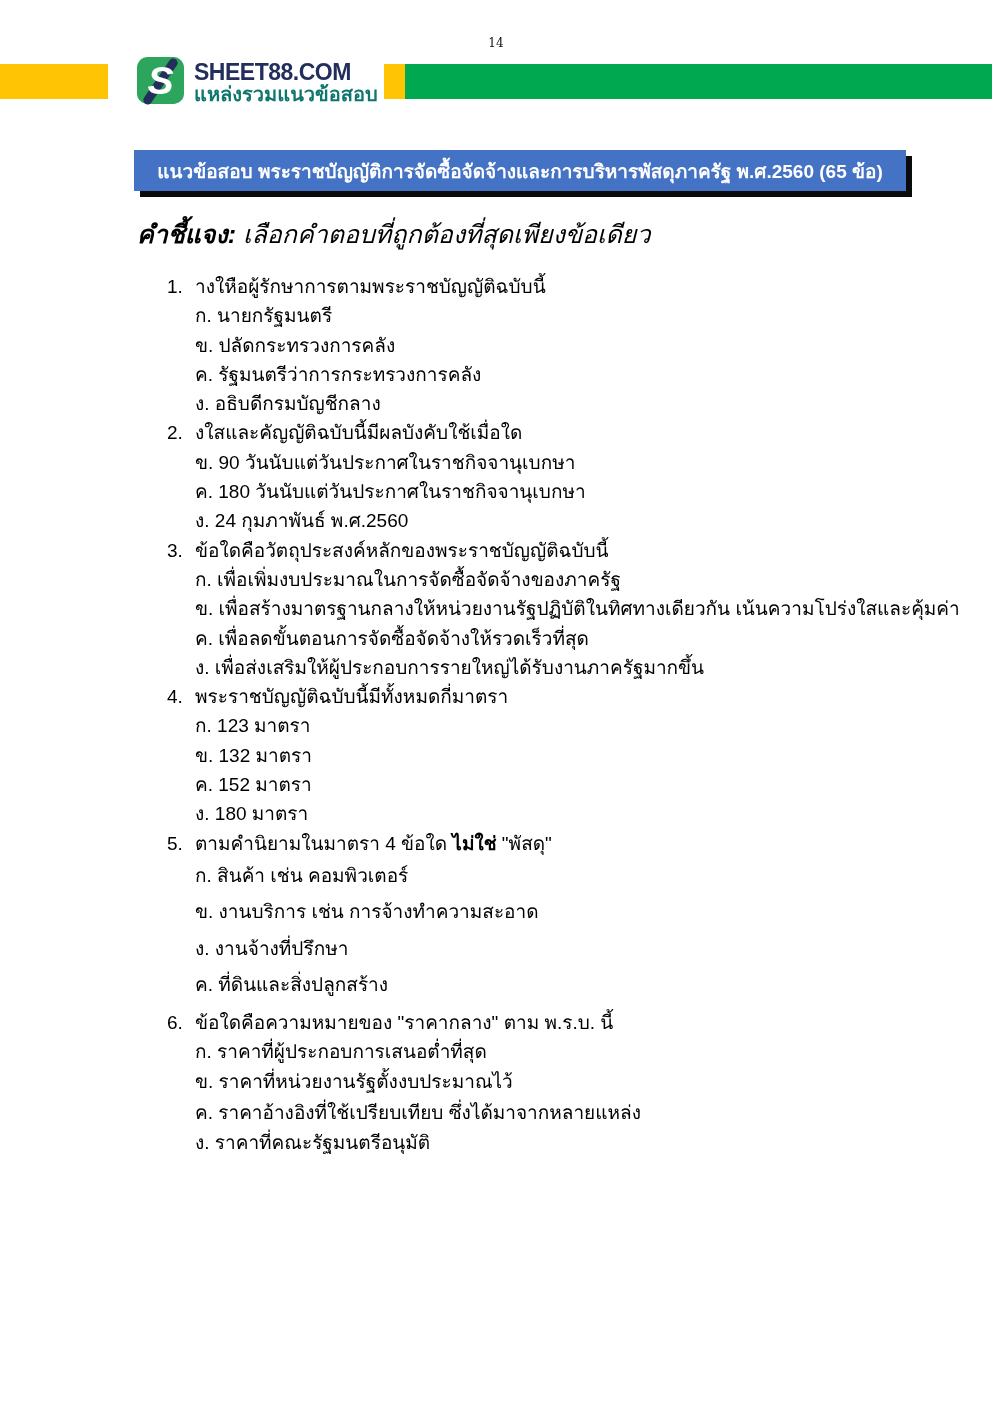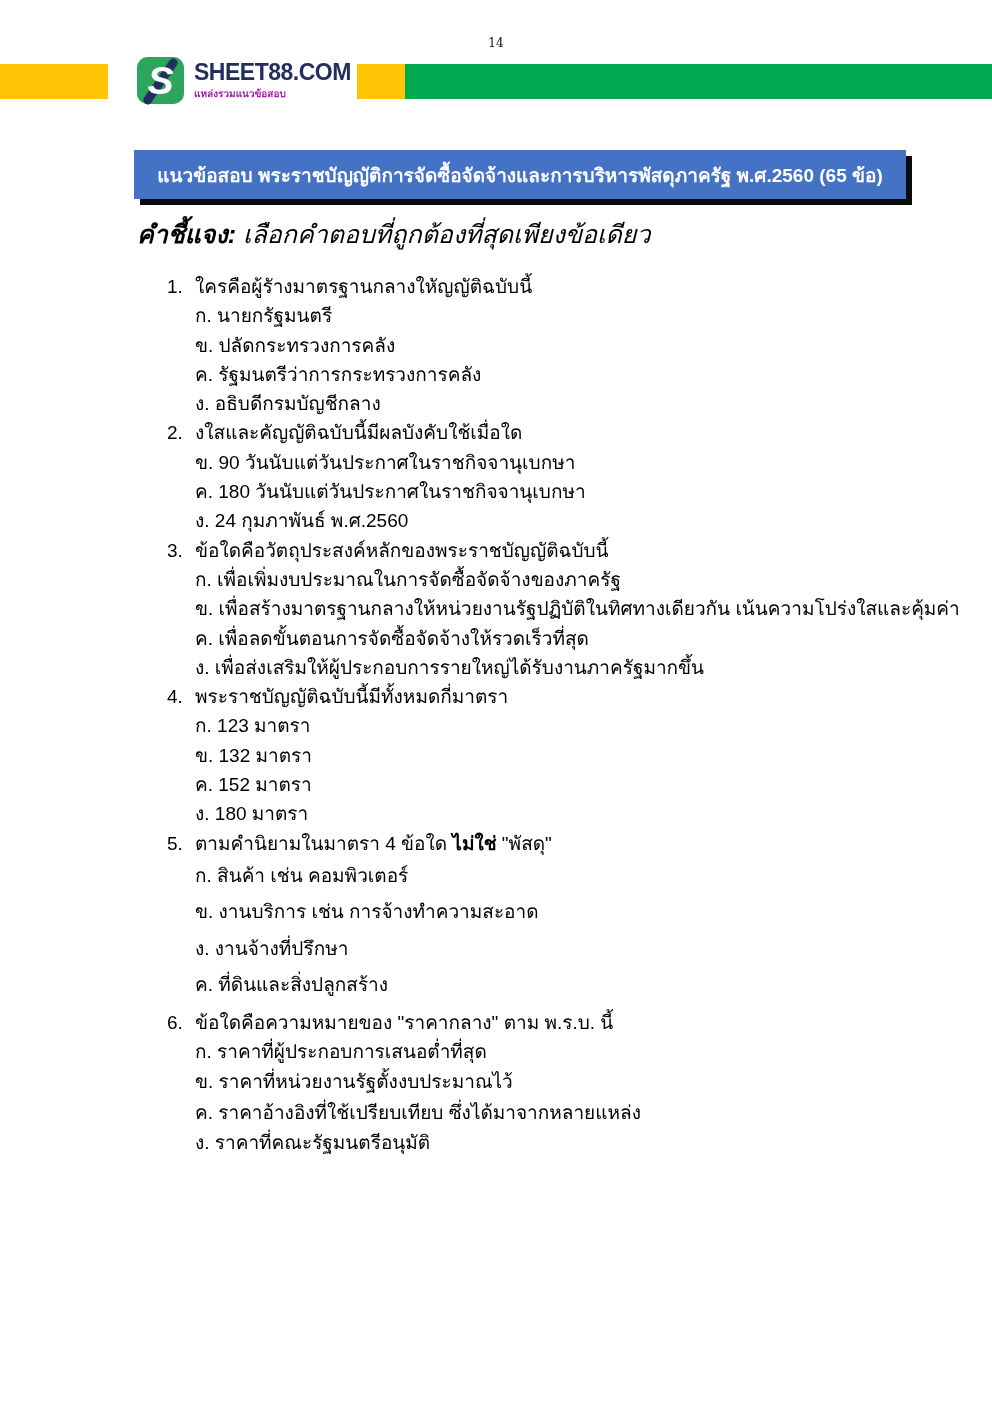--- a/index.html
+++ b/index.html
@@ -16,24 +16,24 @@
     font-size:12px; color:#111;
   }
   .hbar { position:absolute; top:64px; height:35px; }
   .hbar-left  { left:0;   width:108px; background:#FFC403; }
   .hbar-mid   { left:337px; width:68px;  background:#FFC403; }
   .hbar-right { left:405px; width:587px; background:#00A94F; }
   .logo { position:absolute; left:136px; top:56px; display:flex; align-items:center; gap:9px; background:#fff; padding-right:6px; }
   .logo-icon { width:49px; height:49px; display:block; }
   .logo-text { display:flex; flex-direction:column; justify-content:center; }
   .brand   { font-size:23px; font-weight:bold; color:#232E5C; letter-spacing:-0.5px; line-height:26px; }
-  .tagline { font-size:10px; font-weight:bold; color:#a21caf; line-height:18px; }
+  .tagline { font-size:20px; font-weight:bold; color:#0f766e; line-height:18px; }
   
   .title-banner {
-    position:absolute; left:134px; top:150px; width:772px; height:49px;
+    position:absolute; left:134px; top:150px; width:772px; height:41px;
     background:#4472C4; color:#fff;
     box-shadow:6px 6px 0 #0b0b0b;
     display:flex; align-items:center; justify-content:center;
     font-size:19px; font-weight:bold; white-space:nowrap; overflow:hidden;
   }
   
   .instructions {
     position:absolute; left:137px; top:219px;
     font-size:25px; line-height:30px; white-space:nowrap;font-style:italic;
   }
@@ -77,21 +77,21 @@
 
   <div class="title-banner">แนวข้อสอบ พระราชบัญญัติการจัดซื้อจัดจ้างและการบริหารพัสดุภาครัฐ พ.ศ.2560 (65 ข้อ)</div>
 
   <div class="instructions">
     <b>คำชี้แจง:</b><span> เลือกคำตอบที่ถูกต้องที่สุดเพียงข้อเดียว</span>
   </div>
 
   <div class="questions">
     <div class="question">
       <div class="line q-head">
-        <span class="q-num">1.</span><span class="q-text"><span class="q-pre">ใครคือผู้รัางมาตรฐานกลางใหัญญัติฉบับนี้</span><span class="q-bold"></span><span class="q-post"></span></span>
+        <span class="q-num">1.</span><span class="q-text"><span class="q-pre">างใหือผู้รักษาการตามพระราชบัญญัติฉบับนี้</span><span class="q-bold"></span><span class="q-post"></span></span>
       </div>
       <div class="options">
           <div class="line option">ก. นายกรัฐมนตรี</div>
           <div class="line option">ข. ปลัดกระทรวงการคลัง</div>
           <div class="line option">ค. รัฐมนตรีว่าการกระทรวงการคลัง</div>
           <div class="line option">ง. อธิบดีกรมบัญชีกลาง</div>
         </div>
     </div>
 
     <div class="question">

